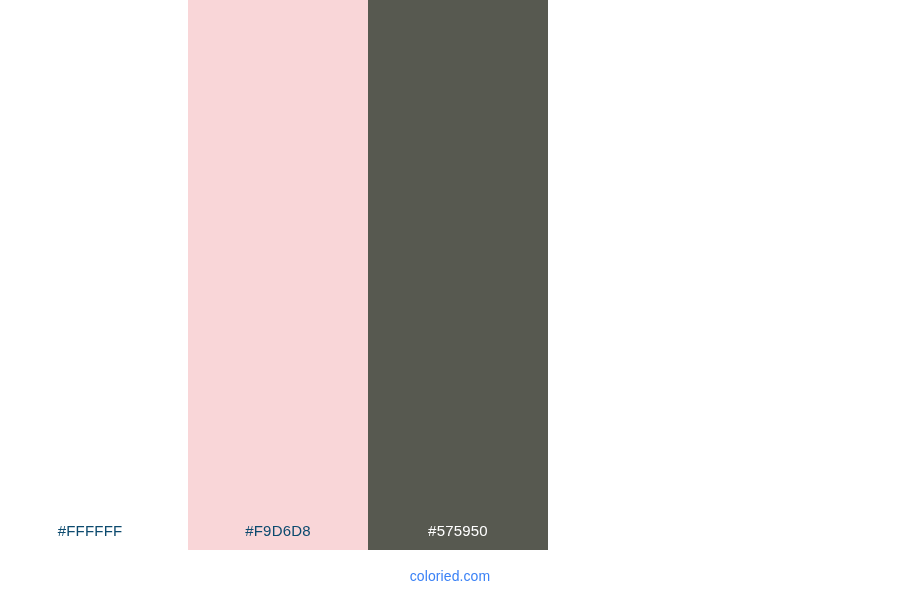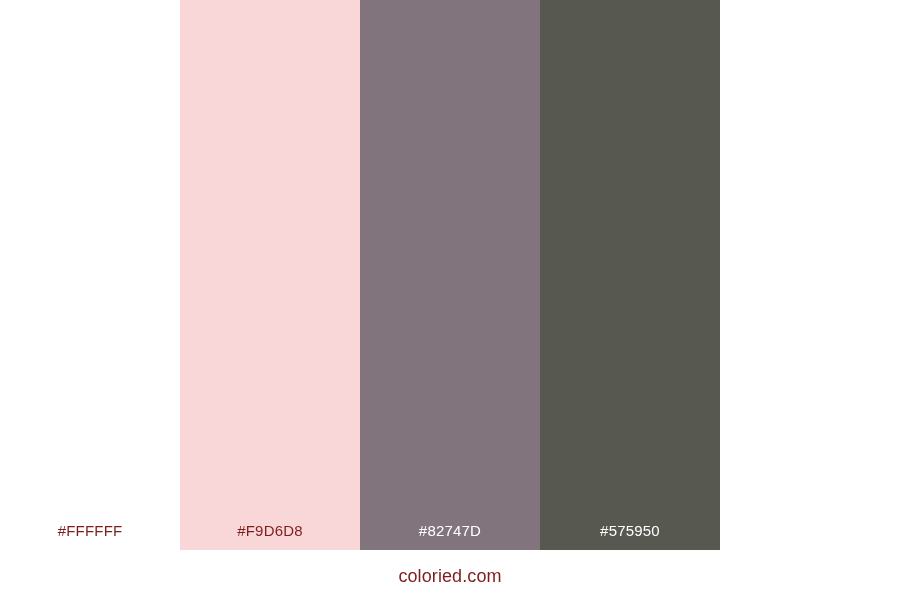--- a/index.html
+++ b/index.html
@@ -44,63 +44,60 @@
     display: block;
     width: 100%;
     text-align: center;
     font-size: 15px;
     line-height: 1;
     letter-spacing: 0.2px;
     padding-bottom: 12px;
     user-select: none;
   }
   .label-dark {
-    color: #7f1d1d;
+    color: #0c4a6e;
   }
   .label-light {
     color: #FFFFFF;
   }
   .footer {
     position: absolute;
     left: 0;
     top: 550px;
     width: 900px;
     height: 50px;
     display: flex;
     align-items: center;
     justify-content: center;
     background: #FFFFFF;
   }
   .footer-text {
-    font-size: 18px;
+    font-size: 14px;
     line-height: 1;
-    color: #7f1d1d;
+    color: #3b82f6;
     letter-spacing: 0.1px;
     padding-top: 1px;
   }
 </style>
 </head>
 <body>
 
 <div class="palette-page">
 
   <div class="swatch-strip">
 
     <div class="swatch" style="background-color: rgb(255, 255, 255);">
       <span class="swatch-label label-dark">#FFFFFF</span>
     </div>
 
-    <div class="swatch" style="background-color: rgb(249, 214, 216);">
+    <div class="swatch" style="background-color: rgb(249, 214, 216); margin-left: 8px;">
       <span class="swatch-label label-dark">#F9D6D8</span>
     </div>
 
 
-    <div class="swatch" style="background-color: rgb(130, 116, 125);">
-      <span class="swatch-label label-light">#82747D</span>
-    </div>
 
     <div class="swatch" style="background-color: rgb(87, 89, 80); justify-content: center;">
       <span class="swatch-label label-light">#575950</span>
     </div>
 
   </div>
 
   <div class="footer">
     <span class="footer-text">coloried.com</span>
   </div>

